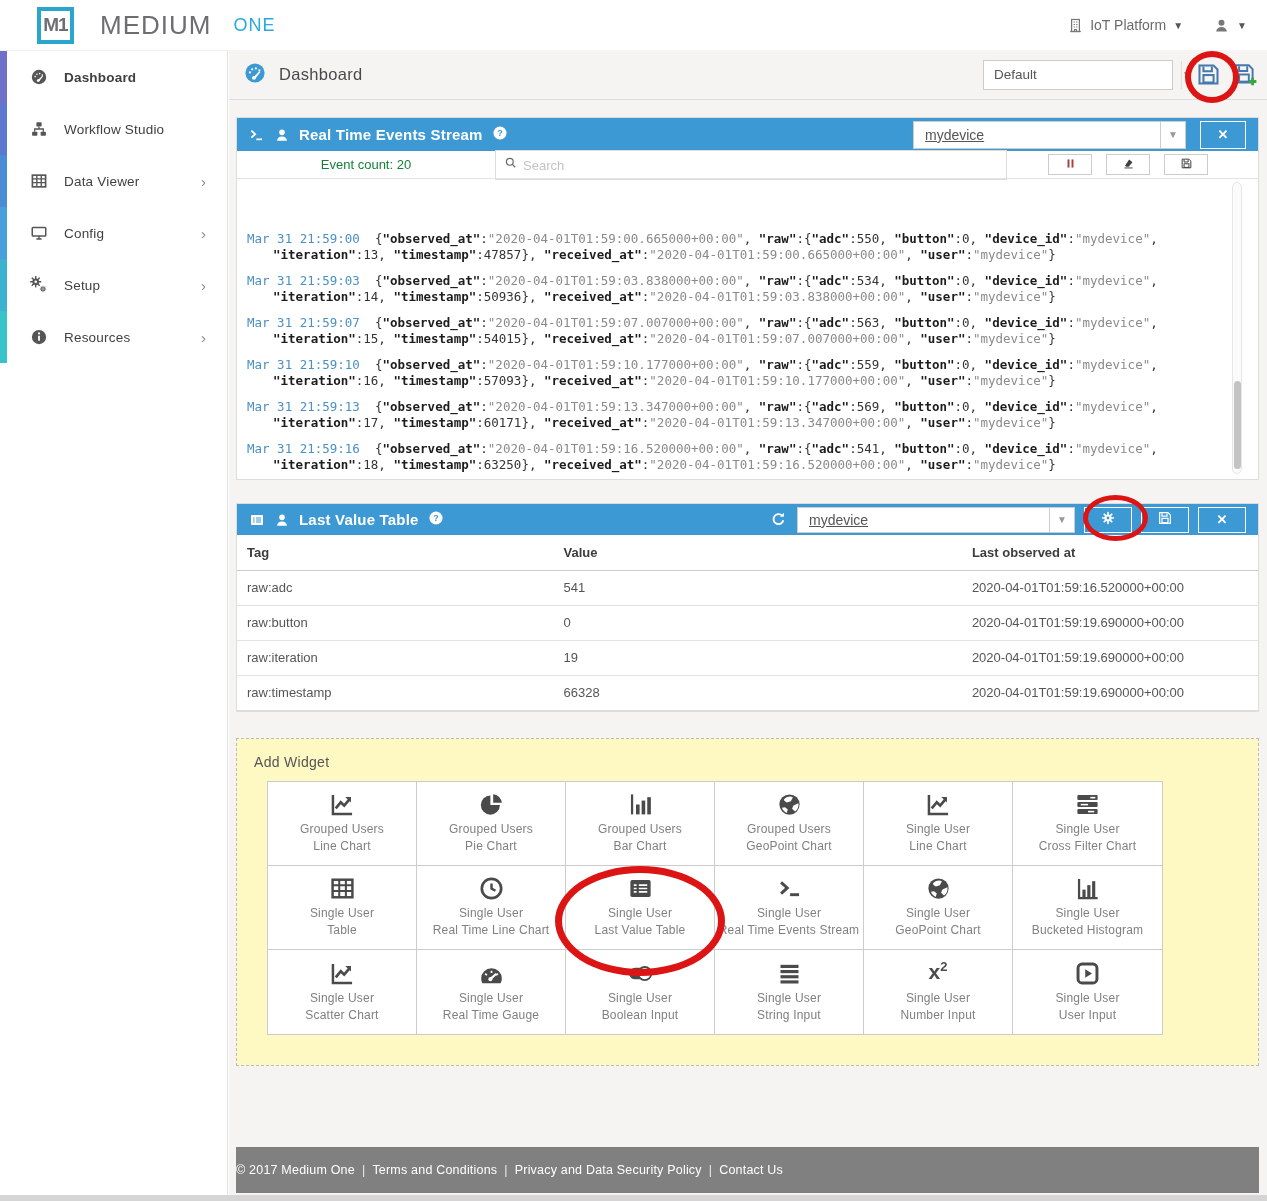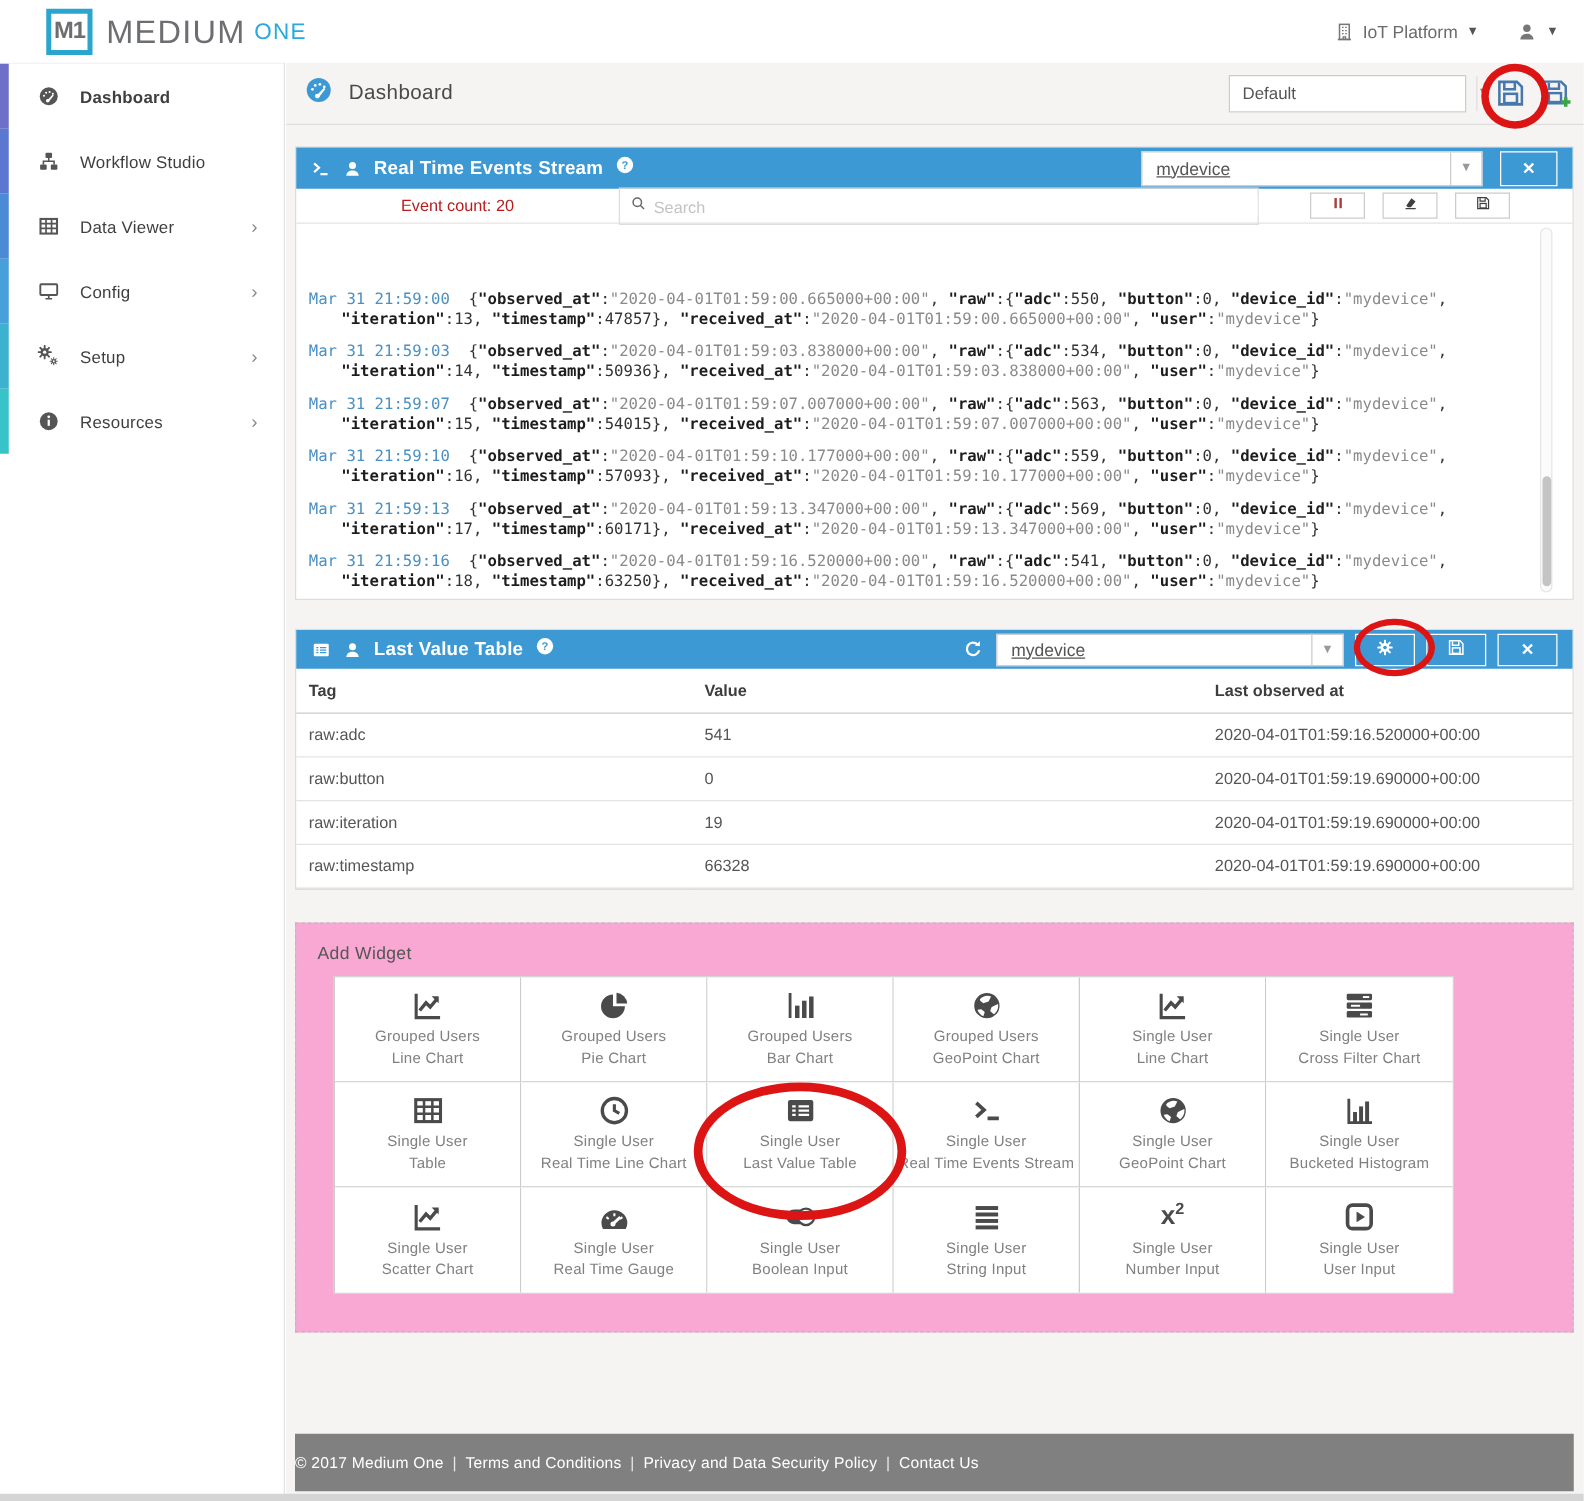--- a/index.html
+++ b/index.html
@@ -2,21 +2,21 @@
 <html><head>
 <meta charset="utf-8">
 <style>
   * { box-sizing: border-box; margin:0; padding:0; }
   body { width:1267px; height:1201px; position:relative; overflow:hidden;
          font-family:"Liberation Sans", sans-serif; background:#fff; }
 
   
   .topbar { position:absolute; top:0; left:0; right:0; height:50px; background:#fff;
             display:flex; align-items:center; z-index:5; }
-  .logo { display:flex; align-items:center; margin-left:37px; }
+  .logo { display:flex; align-items:center; margin-left:37px;gap:15px; }
   .logo-box { width:37px; height:37px; border:4px solid #2aa5cd; display:flex; align-items:center;
               justify-content:center; font-weight:bold; font-size:19px; color:#6d6e71; letter-spacing:-1px; }
   .lg-gray { margin-left:11px; font-size:26px; font-weight:500; color:#6d6e71; letter-spacing:1px; }
   .lg-blue { margin-left:7px; font-size:18px; font-weight:500; color:#29a9e0; letter-spacing:1px; }
   .top-right { margin-left:auto; margin-right:16px; display:flex; align-items:center; color:#6b6b6b; font-size:14px; }
   .top-right .caret { font-size:10px; color:#555; margin:0 4px 0 7px; }
   .ticon16 svg { width:17px; height:17px; display:block; }
   .plat-label { margin-left:6px; }
   .user-group { margin-left:26px; display:flex; align-items:center; }
 
@@ -57,21 +57,21 @@
   .hsel { width:273px; height:28px; background:#fff; border:1px solid #ccc; display:flex; align-items:center; }
   .hsel input { border:none; outline:none; flex:1; font-size:14px; color:#555; padding:0 11px;
                 font-family:"Liberation Sans",sans-serif; background:transparent;text-decoration:underline; }
   .hsel .dcaret { width:25px; text-align:center; color:#999; font-size:10px; border-left:1px solid #ccc; line-height:26px; }
   .bluebtn { height:28px; width:46px; border:1px solid #fff; background:transparent; display:flex;
              align-items:center; justify-content:center; color:#fff; font-weight:bold; font-size:13px; cursor:pointer; }
   .bluebtn svg { width:16px; height:16px; }
   .xgap { margin-left:14px; }
 
   .toolbar { height:28px; border-bottom:1px solid #e4e4e4; display:flex; align-items:center; }
-  .evcount { width:258px; text-align:center; font-size:13px; color:#b91c1c; }
+  .evcount { width:258px; text-align:center; font-size:13px; color:#15803d; }
   .searchbox { width:512px; height:30px; border:1px solid #ddd; display:flex; align-items:center; margin-top:1px;}
   .searchbox svg { width:14px; height:14px; margin:0 5px 0 8px; }
   .searchbox input { border:none; outline:none; flex:1; font-size:13px; color:#555; font-family:"Liberation Sans",sans-serif; }
   .searchbox input::placeholder { color:#c3c3c3; }
   .tb-btns { margin-left:auto; display:flex; margin-right:50px; }
   .tbtn { width:44px; height:21px; border:1px solid #ccc; background:#fff; display:flex; align-items:center;
           justify-content:center; margin-left:14px; cursor:pointer; }
   .tbtn svg { width:13px; height:13px; }
 
   .log { position:relative; height:300px; overflow:hidden; padding:4px 62px 6px 10px;
@@ -92,21 +92,21 @@
   .lvt-h .bluebtn { height:26px; width:48px; margin-left:9px; }
   .lvt-h .hsel { width:278px; height:26px; }
   .refresh-ic { margin-right:10px; display:flex; } .refresh-ic svg { width:17px; height:17px; }
   table.lvtable { width:100%; border-collapse:collapse; table-layout:fixed; }
   table.lvtable th { text-align:left; font-size:13px; color:#3d3d3d; font-weight:bold; height:35px;
                      border-bottom:1px solid #ccc; padding-left:10px; }
   table.lvtable td { font-size:13px; color:#555; height:35px; border-bottom:1px solid #e3e3e3; padding-left:10px; }
   table.lvtable tr:last-child td { border-bottom:1px solid #ddd; }
 
   
-  .addw { margin:26px 8px 0 7px; height:328px; border:1px dashed #bbb; background:#f9a8d4; }
+  .addw { margin:26px 8px 0 7px; height:328px; border:1px dashed #bbb; background:#fef9c3; }
   .addw-label { padding:15px 0 0 17px; font-size:14px; color:#555; letter-spacing:0.3px; }
   .wgrid { margin:11px 0 0 30px; width:896px; border:1px solid #ccc; display:grid;
            grid-template-columns:repeat(6, 149px); background:#fff; }
   .tile { height:84px; border-right:1px solid #ccc; border-bottom:1px solid #ccc; display:flex;
           flex-direction:column; align-items:center; justify-content:center; cursor:pointer; background:#fff; }
   .tile:nth-child(6n) { border-right:none; }
   .tile:nth-child(n+13) { border-bottom:none; }
   .tile .ticon { height:30px; display:flex; align-items:flex-start; }
   .tile .ticon svg { width:27px; height:27px; }
   .tl1, .tl2 { font-size:12px; color:#808080; line-height:17px; letter-spacing:0.2px; }

